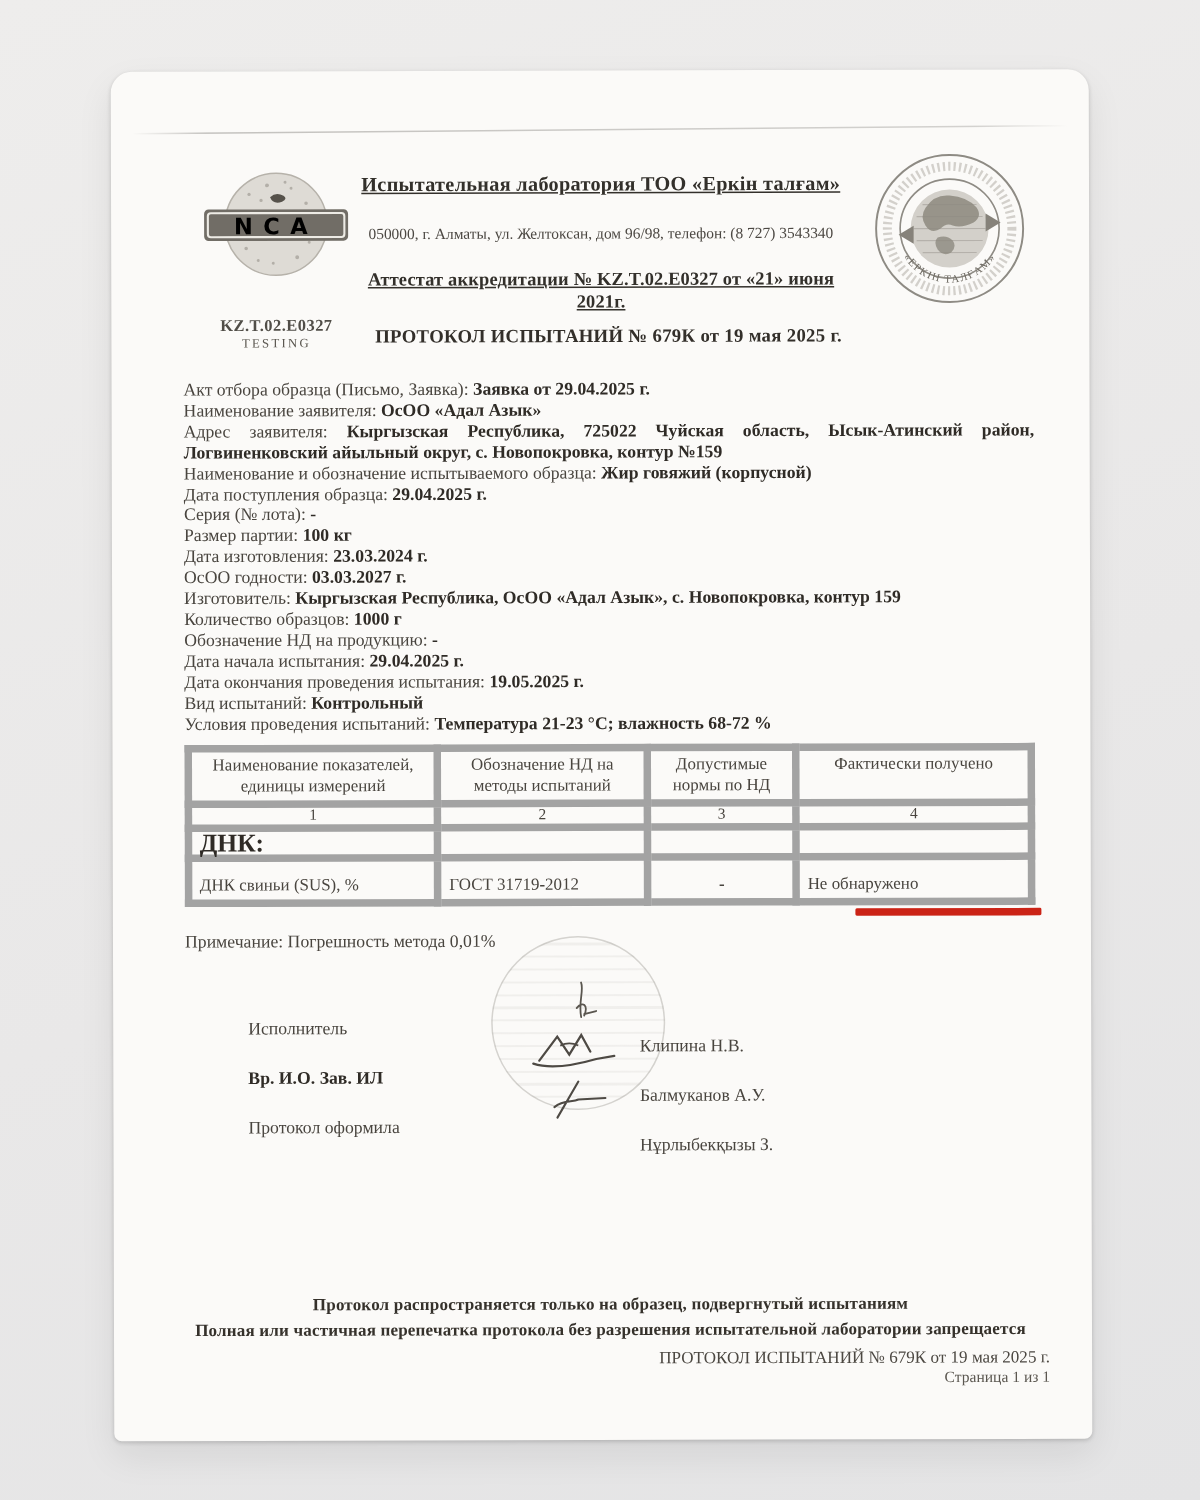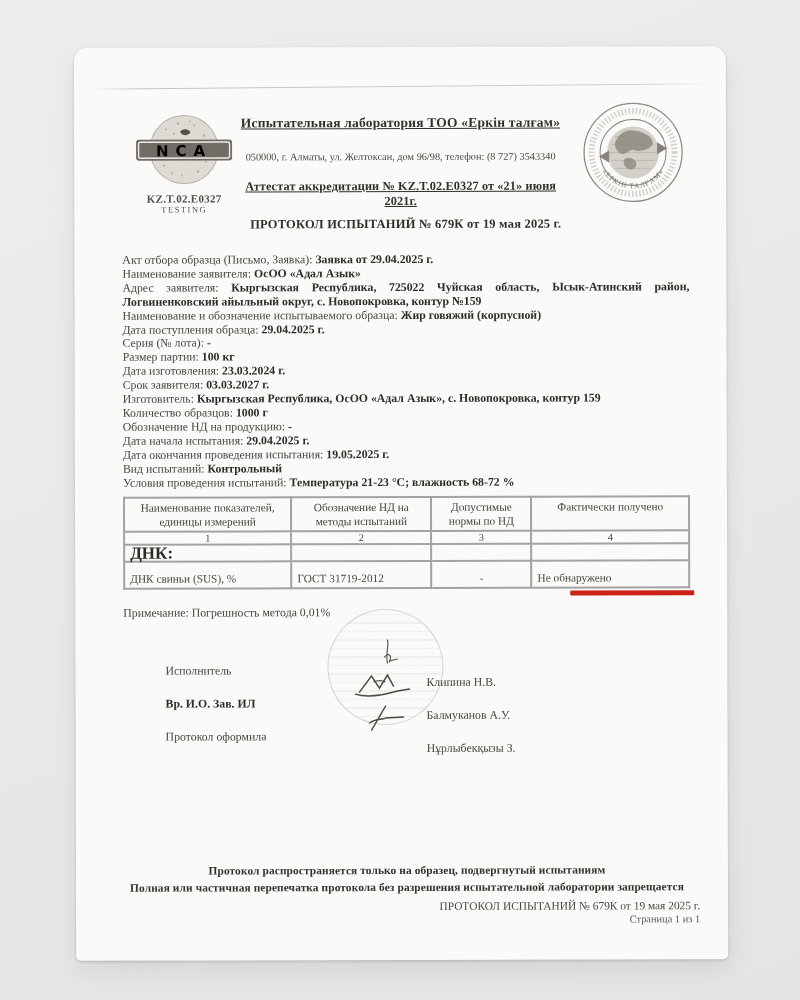--- a/index.html
+++ b/index.html
@@ -21,39 +21,39 @@
   .fold {
     position:absolute; top:39px; left:14px; right:14px; height:1px;
     background:linear-gradient(90deg, rgba(150,148,144,0), rgba(150,148,144,.55) 8%, rgba(150,148,144,.4) 90%, rgba(150,148,144,0));
     transform:rotate(-0.35deg);
   }
   .content { position:absolute; left:48px; right:37px; top:0; }
 
   
   .header { position:relative; margin-top:64px; height:100px; }
   .nca { position:absolute; left:12px; top:2px; width:100px; text-align:center; }
-  .nca-code { font-size:11px; font-weight:bold; letter-spacing:.3px; color:#514e48; margin-top:1px; }
+  .nca-code { font-size:11px; font-weight:bold; letter-spacing:.3px; color:#514e48; margin-top:19px; }
   .nca-sub  { font-size:8.5px; letter-spacing:1.5px; color:#5a564f; }
   .head-center { position:absolute; left:112px; right:122px; top:4px; text-align:center; }
   .lab-title { font-size:13.5px; font-weight:bold; text-decoration:underline; color:#33302b; letter-spacing:.2px; }
   .lab-addr  { font-size:10.3px; color:#4c4843; margin-top:20px; }
   .accred    { font-size:12.3px; font-weight:bold; text-decoration:underline; color:#33302b; margin-top:17px; letter-spacing:.1px; }
   .stamp-top { position:absolute; right:4px; top:-10px; width:104px; height:104px; }
 
   .doc-title { text-align:center; font-weight:bold; font-size:12.5px; color:#332f2a; margin-top:6px; letter-spacing:.2px; }
 
   
   .fields { margin-top:21px; font-size:11.8px; line-height:13.9px; color:#49453f; }
   .field.justify { text-align:justify; }
   .fv { font-weight:bold; color:#2f2b26; }
 
   
   .tablewrap { position:relative; margin-top:7px; }
   table { width:100%; border-collapse:collapse; font-size:11.3px; color:#49453f; table-layout:fixed; }
-  td, th { border:2px solid #a3a3a3; padding:1px 5px; vertical-align:top; font-weight:normal; }
+  td, th { border:5px solid #a3a3a3; padding:1px 5px; vertical-align:top; font-weight:normal; }
   thead th { text-align:center; font-size:11.3px; line-height:13.5px; padding-top:3px; padding-bottom:2px; }
   .numrow td { text-align:center; font-size:10.3px; line-height:11px; padding:0 4px; }
   .grouprow td { font-size:17px; line-height:13px; }
   .grouprow td:first-child { font-weight:bold; color:#2f2b26; }
   .datarow td { line-height:13px; padding-top:10px; padding-bottom:2px;}
   .cell-center { text-align:center; }
   .redline { position:absolute; right:-4px; top:100%; margin-top:2px; width:124px; height:5px; background:#cb2316; border-radius:1px; }
 
   .note { margin-top:16px; font-size:11.8px; color:#49453f; }
 
@@ -147,21 +147,21 @@
 
     <div class="fields">
       <div class="field"><span class="fl">Акт отбора образца (Письмо, Заявка):</span> <span class="fv">Заявка от 29.04.2025 г.</span></div>
       <div class="field"><span class="fl">Наименование заявителя:</span> <span class="fv">ОсОО «Адал Азык»</span></div>
       <div class="field justify"><span class="fl">Адрес заявителя:</span> <span class="fv">Кыргызская Республика, 725022 Чуйская область, Ысык-Атинский район, Логвиненковский айыльный округ, с. Новопокровка, контур №159</span></div>
       <div class="field"><span class="fl">Наименование и обозначение испытываемого образца:</span> <span class="fv">Жир говяжий (корпусной)</span></div>
       <div class="field"><span class="fl">Дата поступления образца:</span> <span class="fv">29.04.2025 г.</span></div>
       <div class="field"><span class="fl">Серия (№ лота):</span> <span class="fv">-</span></div>
       <div class="field"><span class="fl">Размер партии:</span> <span class="fv">100 кг</span></div>
       <div class="field"><span class="fl">Дата изготовления:</span> <span class="fv">23.03.2024 г.</span></div>
-      <div class="field"><span class="fl">Срок заявителя:</span> <span class="fv">03.03.2027 г.</span></div>
+      <div class="field"><span class="fl">ОсОО годности:</span> <span class="fv">03.03.2027 г.</span></div>
       <div class="field"><span class="fl">Изготовитель:</span> <span class="fv">Кыргызская Республика, ОсОО «Адал Азык», с. Новопокровка, контур 159</span></div>
       <div class="field"><span class="fl">Количество образцов:</span> <span class="fv">1000 г</span></div>
       <div class="field"><span class="fl">Обозначение НД на продукцию:</span> <span class="fv">-</span></div>
       <div class="field"><span class="fl">Дата начала испытания:</span> <span class="fv">29.04.2025 г.</span></div>
       <div class="field"><span class="fl">Дата окончания проведения испытания:</span> <span class="fv">19.05.2025 г.</span></div>
       <div class="field"><span class="fl">Вид испытаний:</span> <span class="fv">Контрольный</span></div>
       <div class="field"><span class="fl">Условия проведения испытаний:</span> <span class="fv">Температура 21-23 °С; влажность 68-72 %</span></div>
     </div>
 
     <div class="tablewrap">

